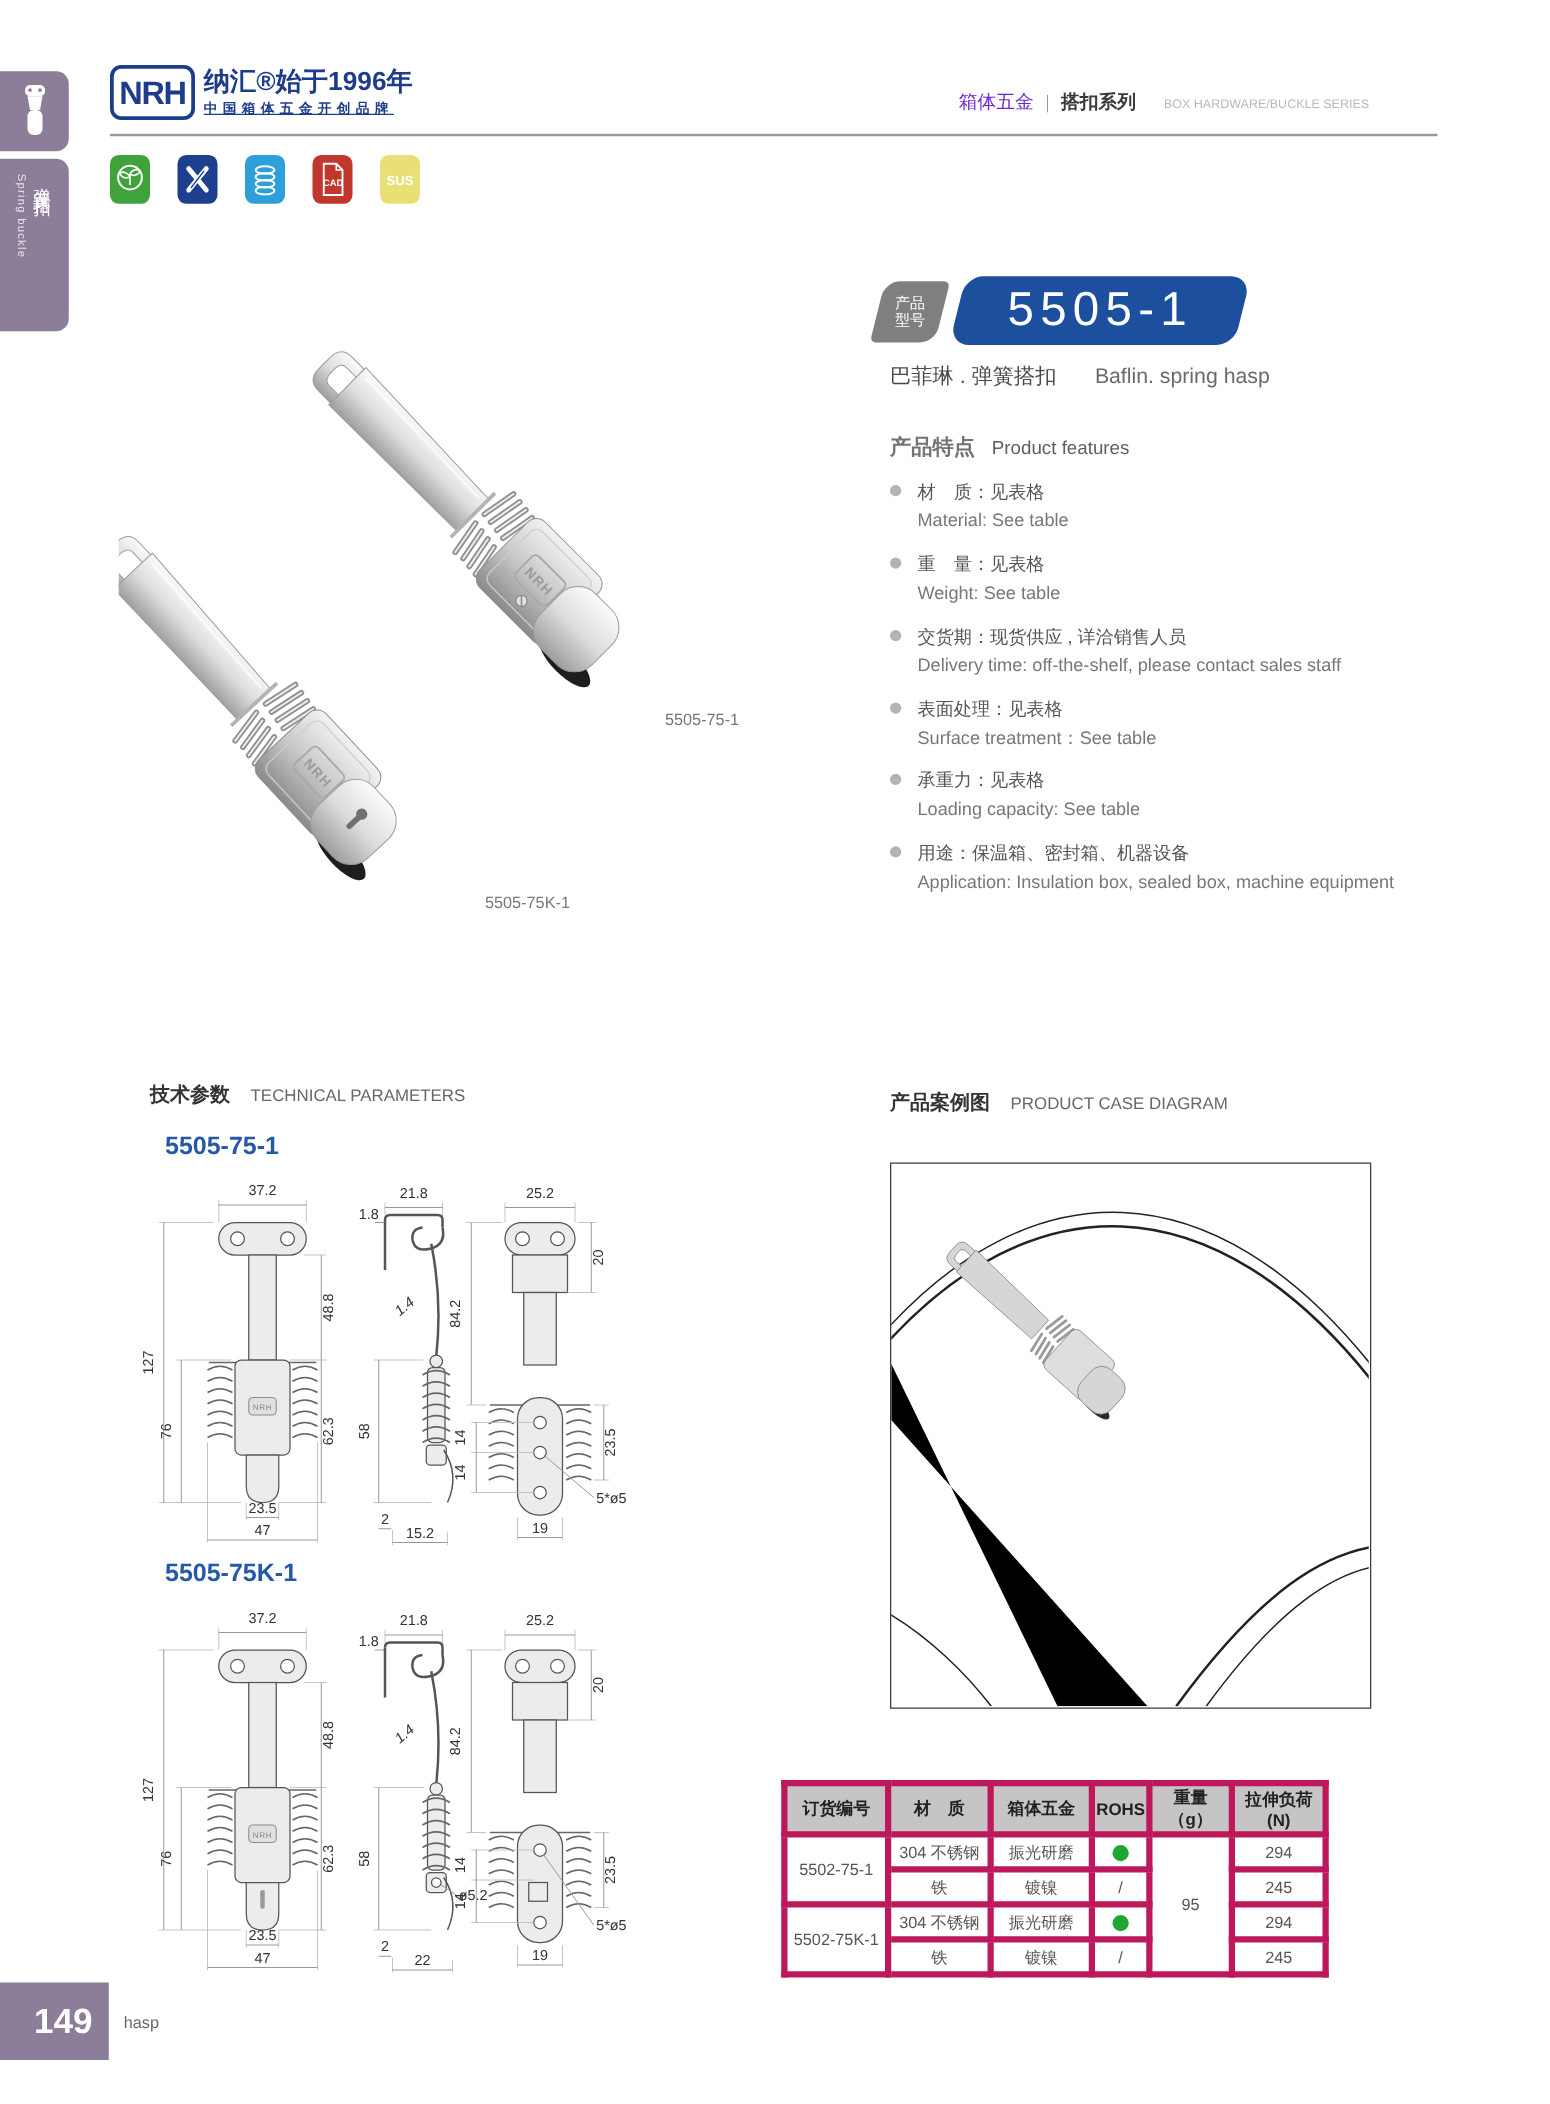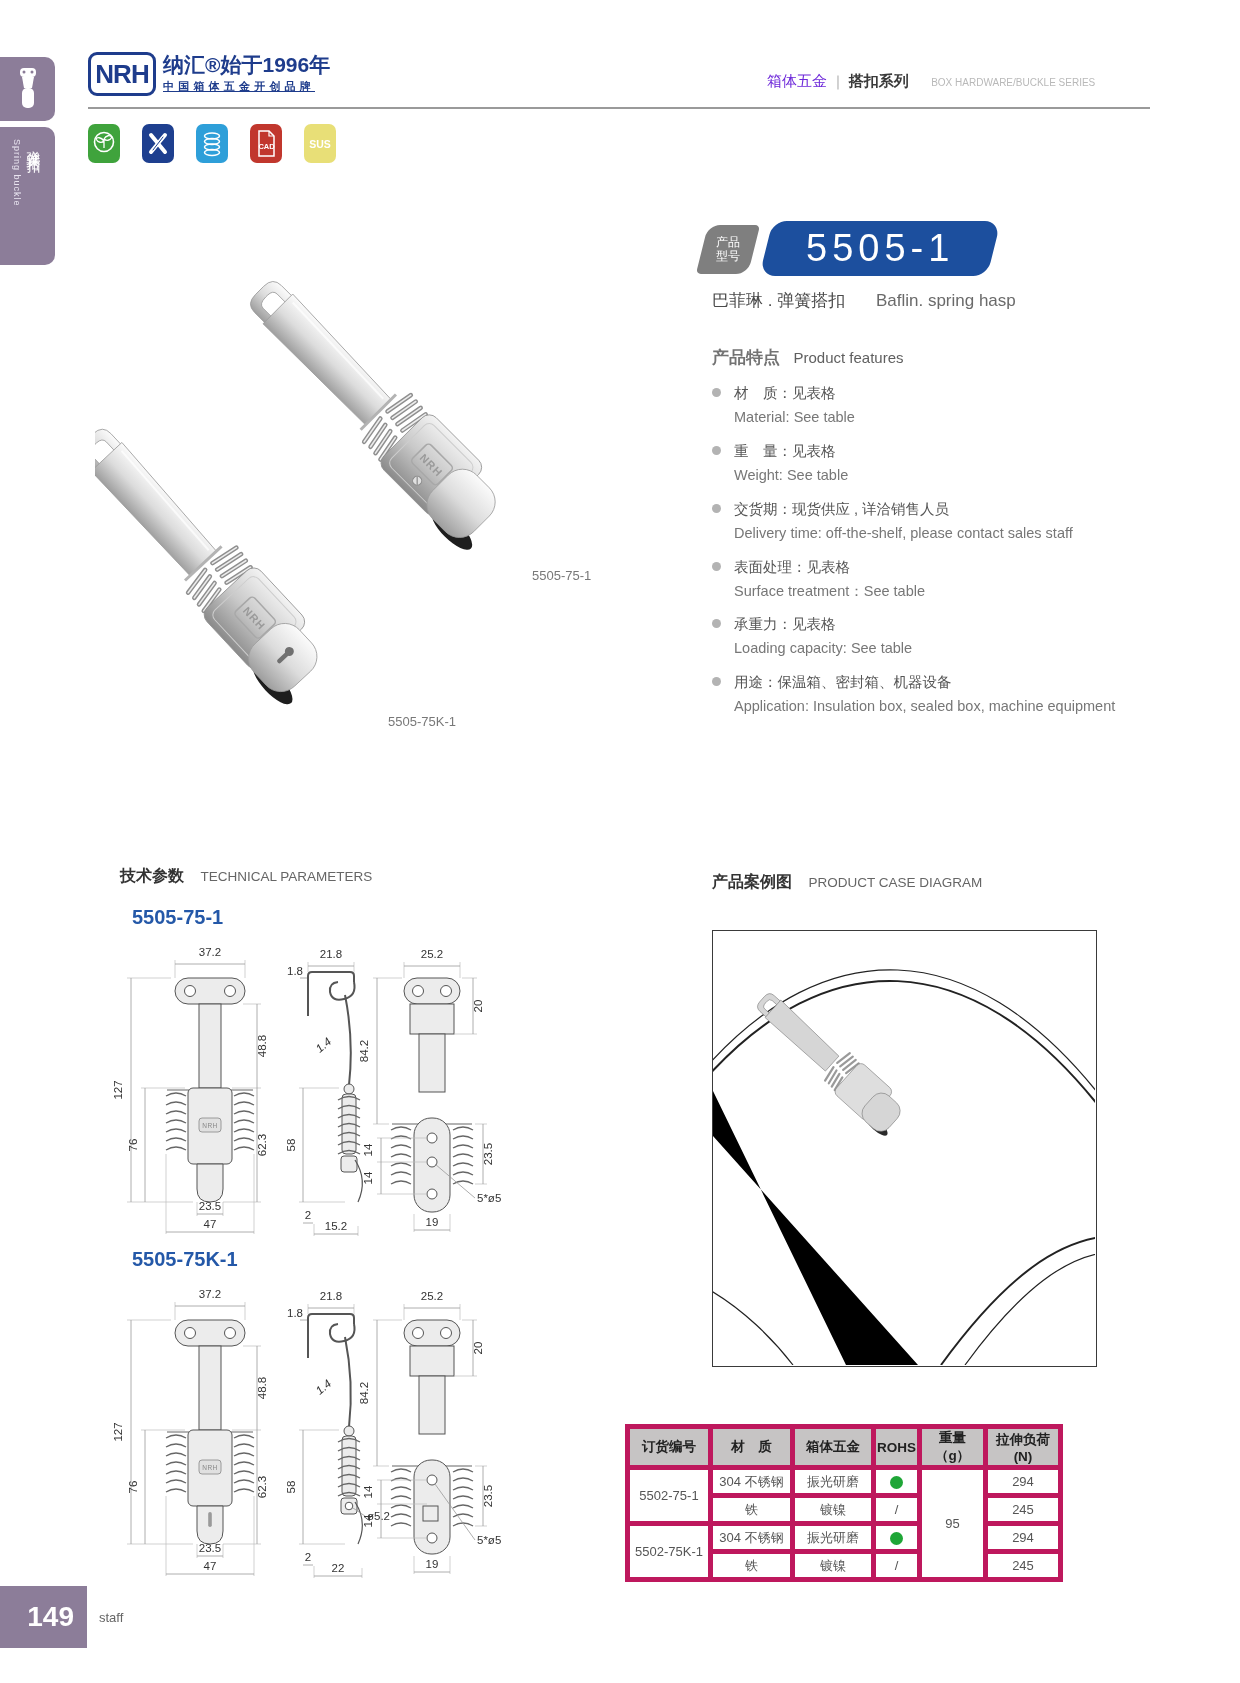--- a/index.html
+++ b/index.html
@@ -575,15 +575,15 @@
         <td>铁</td>
         <td>镀镍</td>
         <td>/</td>
         <td>245</td>
       </tr>
     </tbody>
       </table>
   </div>
 
   <div class="pageno">149</div>
-  <div class="pagelabel">staff</div>
+  <div class="pagelabel">hasp</div>
 
 </div>
 
 </body></html>

